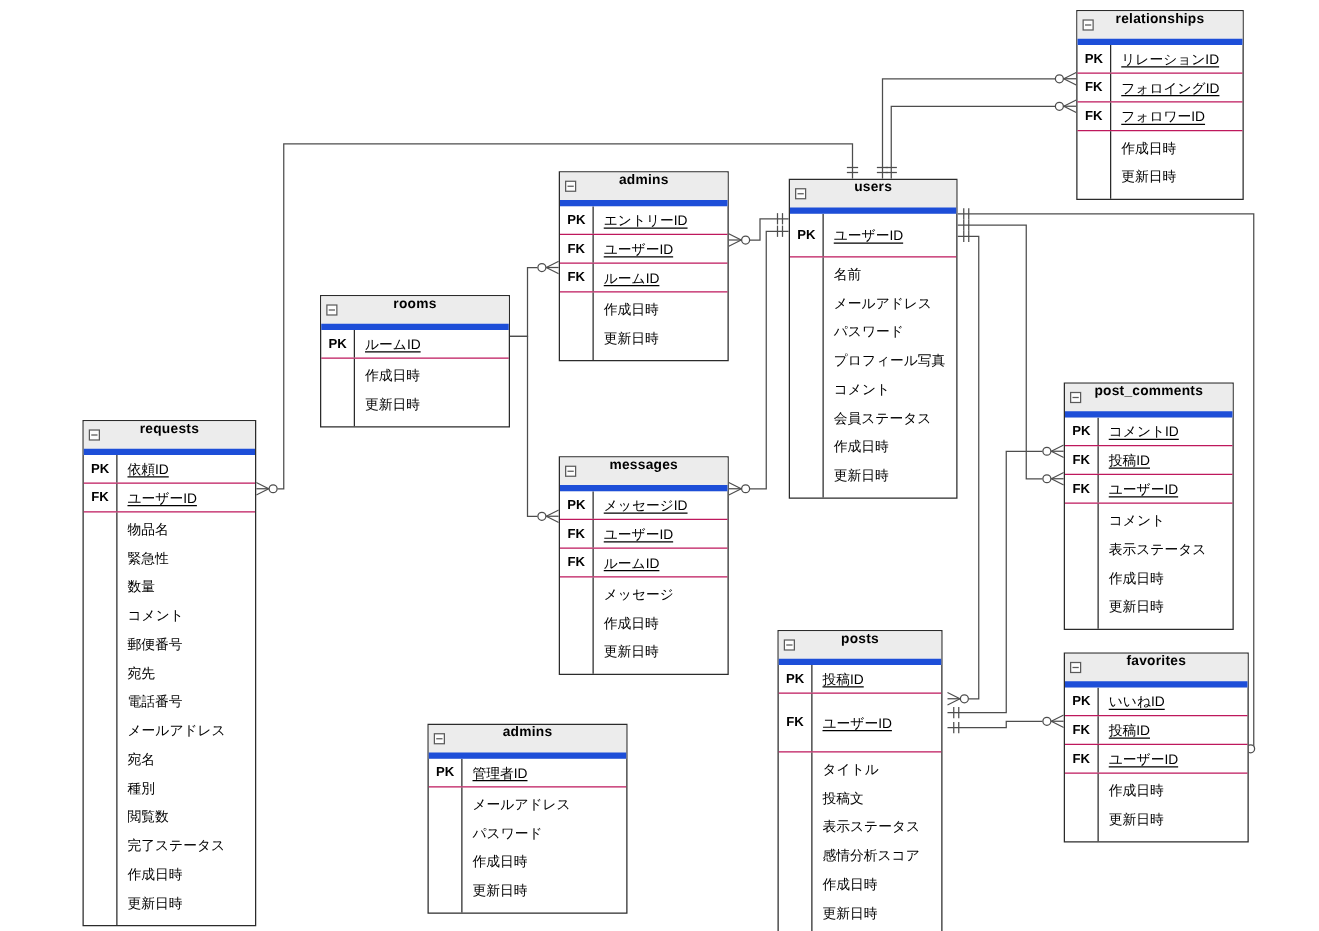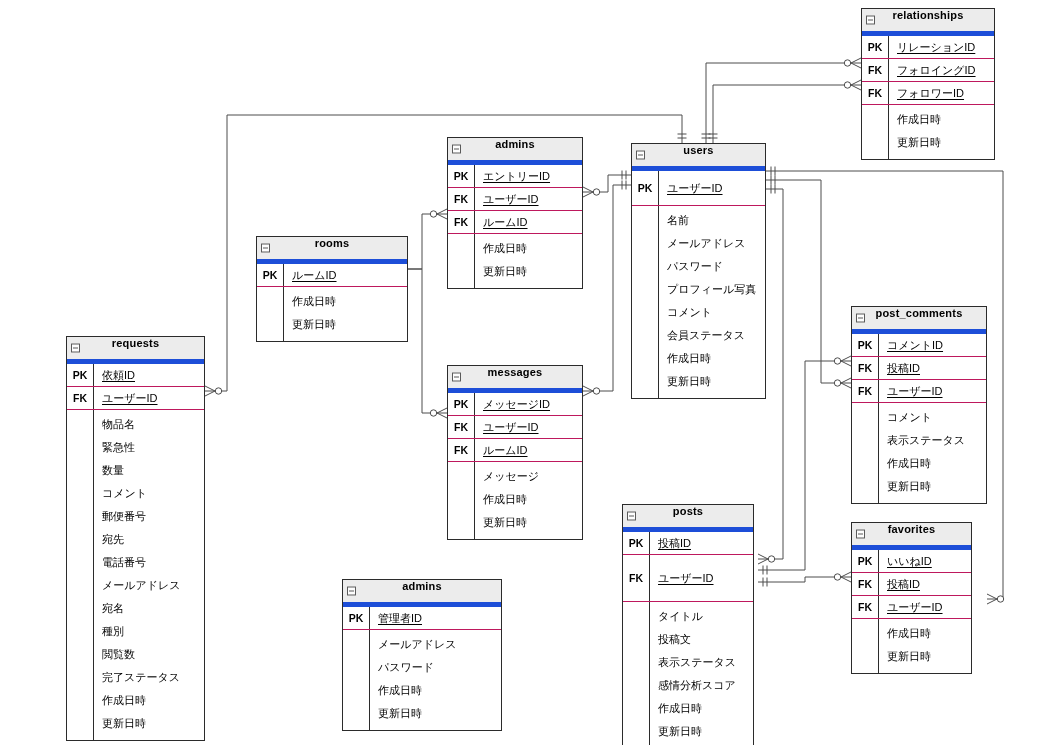--- a/index.html
+++ b/index.html
@@ -352,21 +352,21 @@
       <div class="t-fields">
         <div class="t-tagcell"></div>
         <div class="t-plain">
           <div class="t-plainrow">コメント</div>
           <div class="t-plainrow">表示ステータス</div>
           <div class="t-plainrow">作成日時</div>
           <div class="t-plainrow">更新日時</div>
         </div>
       </div>
     </div>
-    <div class="table" style="left: 851px; top: 522px; width: 121px;">
+    <div class="table" style="left: 851px; top: 522px; width: 148px;">
       <div class="t-header">
         <span class="collapse"></span>
         <span class="t-title">favorites</span>
       </div>
       <div class="t-keyrow" style="height: 22px;">
         <div class="t-tagcell">PK</div>
         <div class="t-keylabel">いいねID</div>
       </div>
       <div class="t-keyrow" style="height: 22px;">
         <div class="t-tagcell">FK</div>

